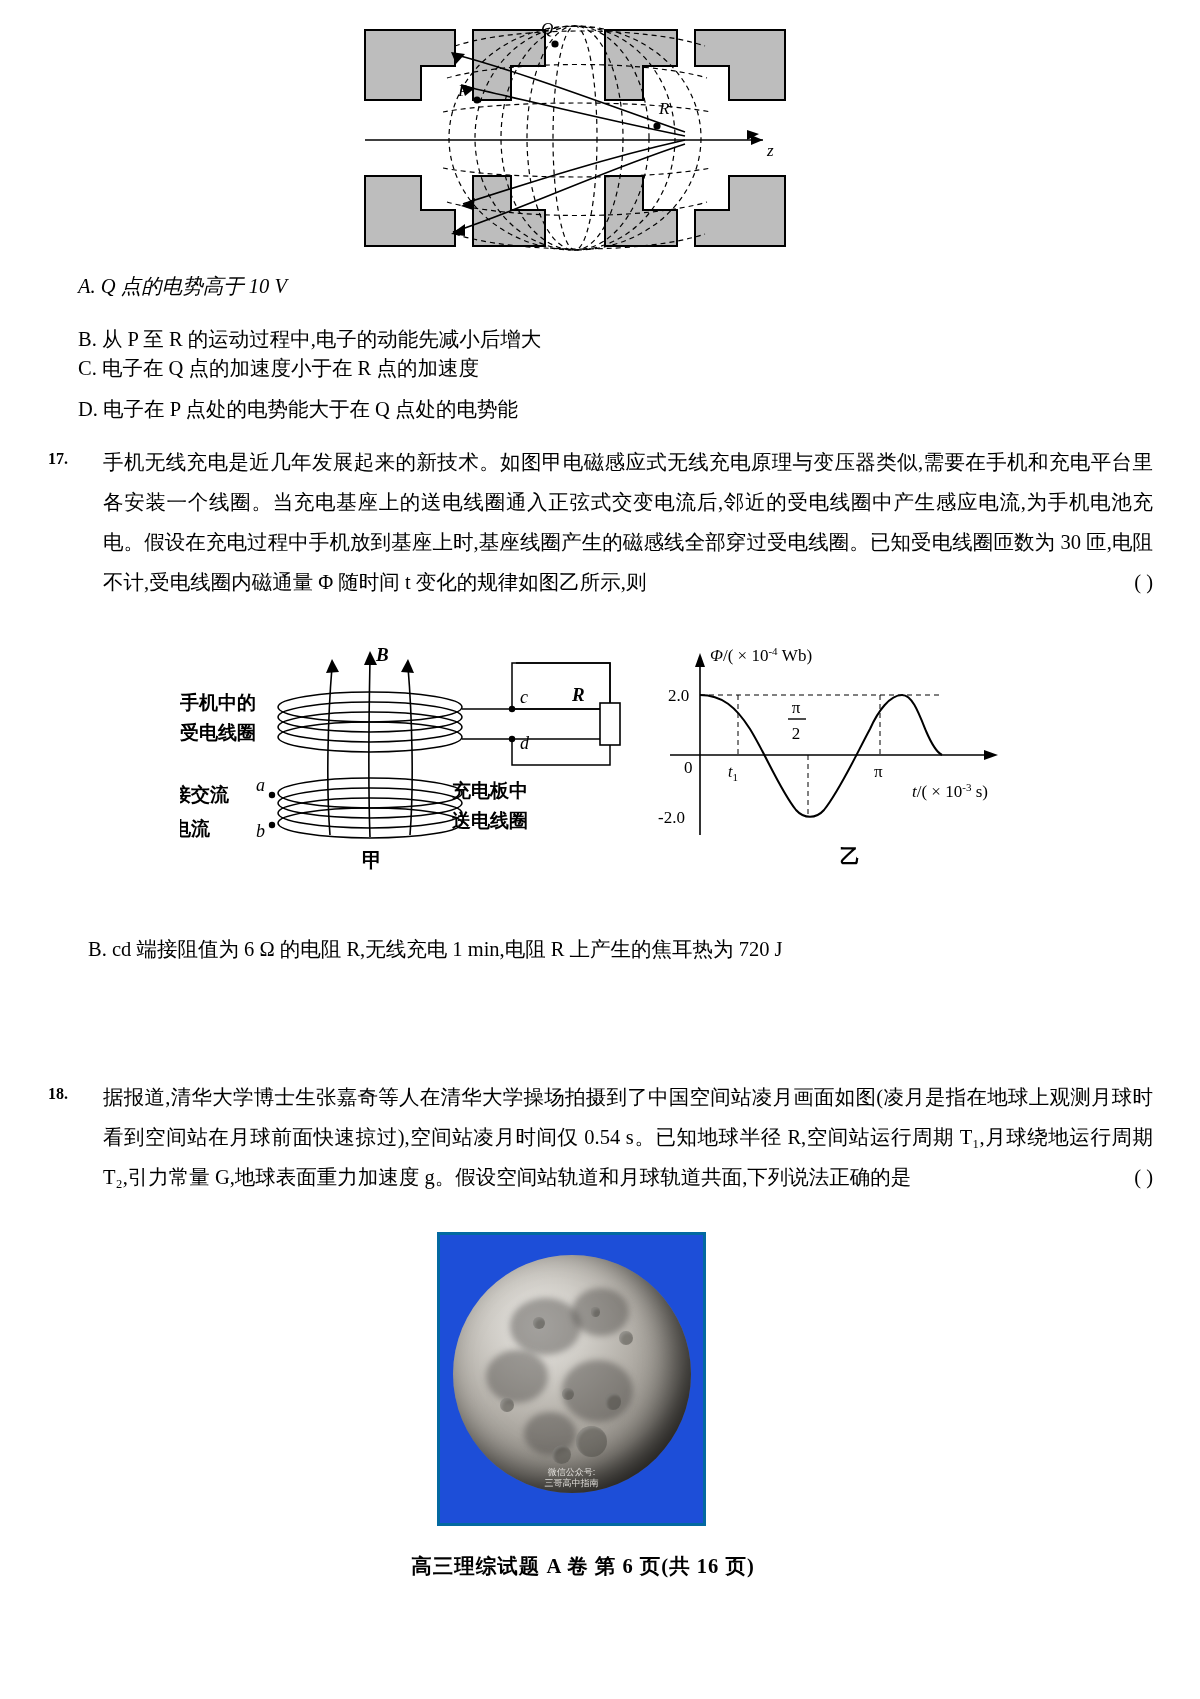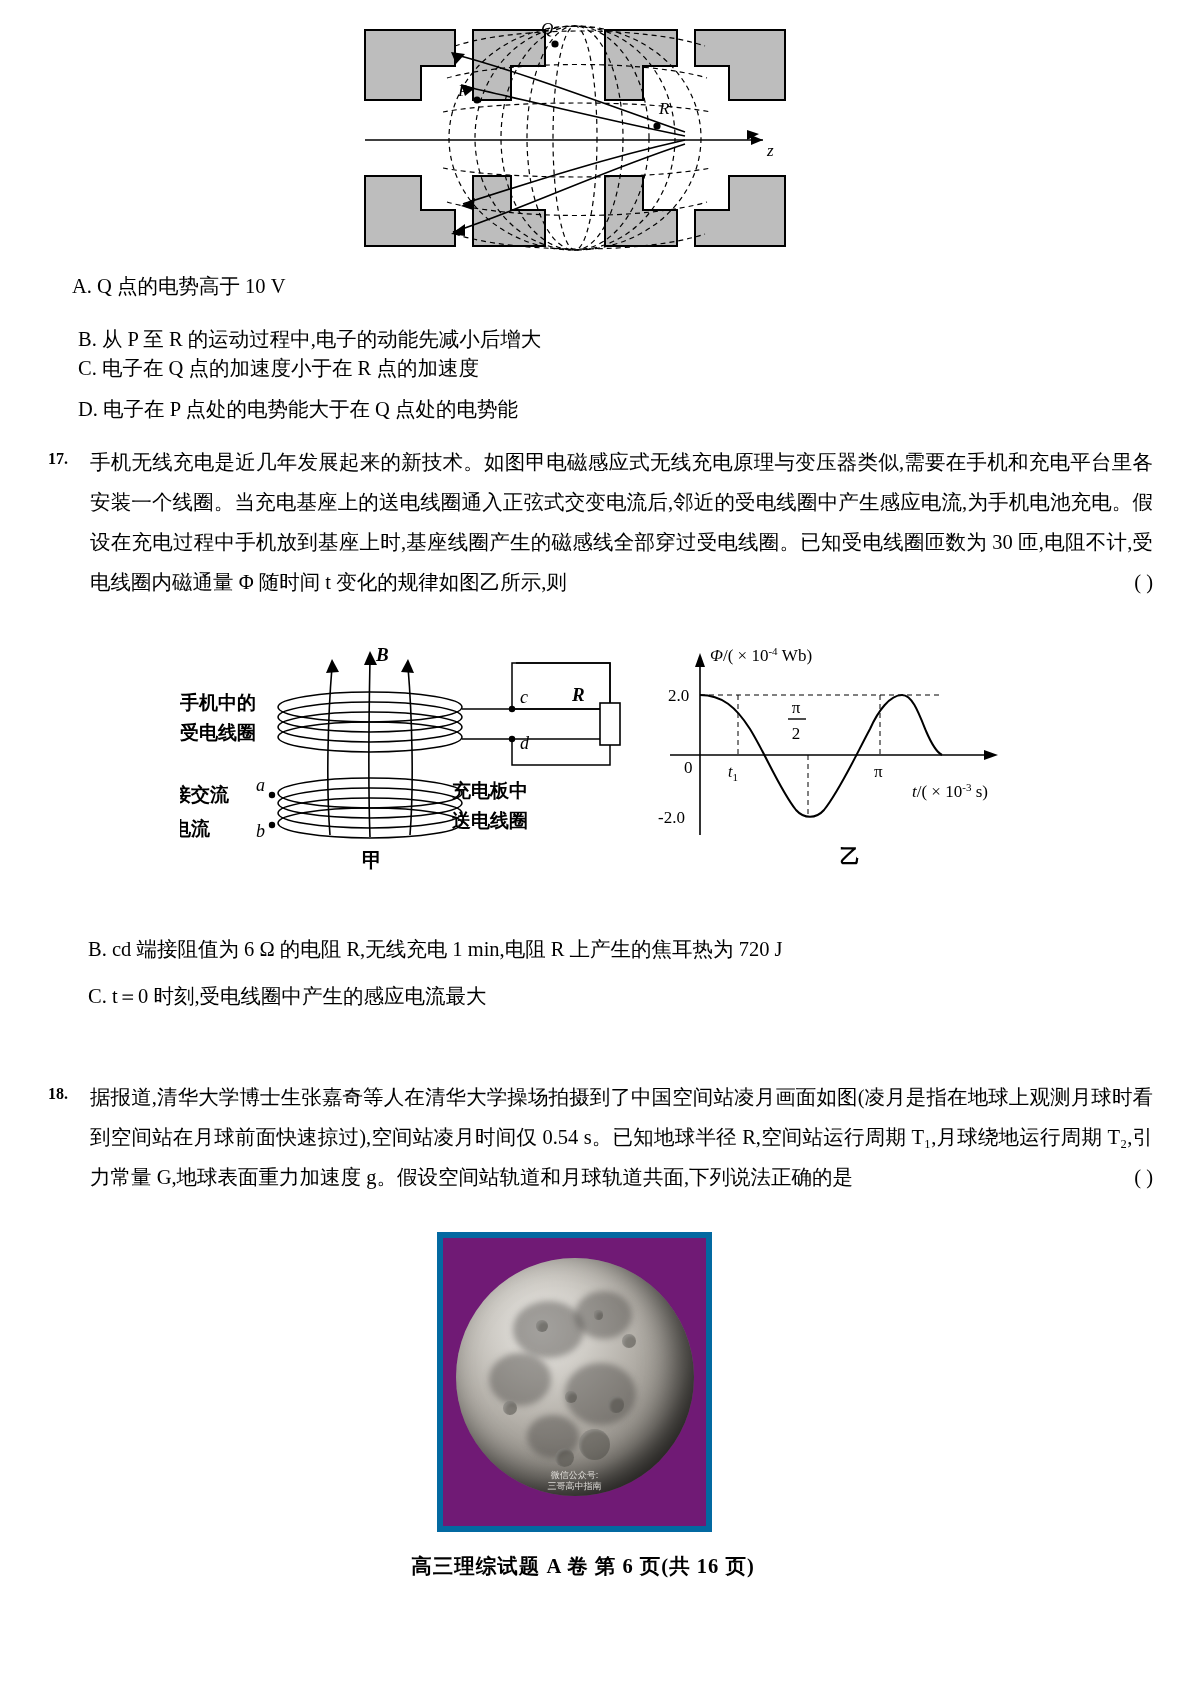--- a/index.html
+++ b/index.html
@@ -28,21 +28,21 @@
     font-size: 20.5px;
     line-height: 1.95;
   }
   .q-num {
     position: absolute;
     left: 0;
     font-size: 16px;
     font-weight: bold;
   }
   .q-body {
-    margin-left: 42px;
+    margin-left: 55px;
     text-align: justify;
   }
   .opt {
     position: absolute;
     font-size: 20.5px;
     white-space: nowrap;
   }
 
   
   #fig-lens {
@@ -70,22 +70,22 @@
     height: 230px;
   }
 
   
   #moon-photo {
     position: absolute;
     left: 437px;
     top: 1232px;
     width: 263px;
     height: 288px;
-    background: #701a75;
-    border: 6px solid #0369a1;
+    background: #1d4ed8;
+    border: 3px solid #0369a1;
     overflow: hidden;
   }
   #moon-disc {
     position: absolute;
     left: 50%;
     top: 50%;
     width: 238px;
     height: 238px;
     margin-left: -119px;
     margin-top: -124px;
@@ -188,21 +188,21 @@
       <text x="186" y="26" font-size="17" font-style="italic" font-family="Liberation Serif, serif">Q</text>
 
       <circle cx="122" cy="92" r="3.6" fill="#000"></circle>
       <text x="103" y="88" font-size="17" font-style="italic" font-family="Liberation Serif, serif">P</text>
 
       <circle cx="302" cy="118" r="3.6" fill="#000"></circle>
       <text x="304" y="106" font-size="17" font-style="italic" font-family="Liberation Serif, serif">R</text>
     </svg>
   </div>
 
-  <div class="opt" style="left:72px; top:272px;">A. Q 点的电势高于 10 V</div>
+  <div class="opt" style="left:78px; top:272px;font-style:italic;">A. Q 点的电势高于 10 V</div>
   <div class="opt" style="left:78px; top:325px;">B. 从 P 至 R 的运动过程中,电子的动能先减小后增大</div>
   <div class="opt" style="left:78px; top:354px;">C. 电子在 Q 点的加速度小于在 R 点的加速度</div>
   <div class="opt" style="left:78px; top:395px;">D. 电子在 P 点处的电势能大于在 Q 点处的电势能</div>
 
   <div class="q-block" style="left:48px; top:443px; width:1105px;">
     <span class="q-num">17.</span>
     <div class="q-body">
       <span>手机无线充电是近几年发展起来的新技术。如图甲电磁感应式无线充电原理与变压器类似,需要在手机和充电平台里各安装一个线圈。当充电基座上的送电线圈通入正弦式交变电流后,邻近的受电线圈中产生感应电流,为手机电池充电。假设在充电过程中手机放到基座上时,基座线圈产生的磁感线全部穿过受电线圈。已知受电线圈匝数为 30 匝,电阻不计,受电线圈内磁通量 Φ 随时间 t 变化的规律如图乙所示,则</span>
       <span style="float:right; margin-left:20px;">(        )</span>
     </div>
@@ -301,21 +301,20 @@
       <text x="146" y="68" font-size="17" text-anchor="middle">π</text>
       <line x1="138" y1="74" x2="156" y2="74" stroke="#000" stroke-width="1.4"></line>
       <text x="146" y="94" font-size="17" text-anchor="middle">2</text>
       <text x="224" y="132" font-size="17">π</text>
 
       <text x="190" y="218" font-size="20" font-weight="bold">乙</text>
     </svg>
   </div>
 
   <div class="opt" style="left:88px; top:935px;">B. cd 端接阻值为 6 Ω 的电阻 R,无线充电 1 min,电阻 R 上产生的焦耳热为 720 J</div>
-  <div class="opt" style="left:88px; top:982px;">C. t＝0 时刻,受电线圈中产生的感应电流最大</div>
 
   <div class="q-block" style="left:48px; top:1078px; width:1105px;">
     <span class="q-num">18.</span>
     <div class="q-body">
       <span>据报道,清华大学博士生张嘉奇等人在清华大学操场拍摄到了中国空间站凌月画面如图(凌月是指在地球上观测月球时看到空间站在月球前面快速掠过),空间站凌月时间仅 0.54 s。已知地球半径 R,空间站运行周期 T₁,月球绕地运行周期 T₂,引力常量 G,地球表面重力加速度 g。假设空间站轨道和月球轨道共面,下列说法正确的是</span>
       <span style="float:right; margin-left:20px;">(        )</span>
     </div>
   </div>
 
   <div id="moon-photo">

